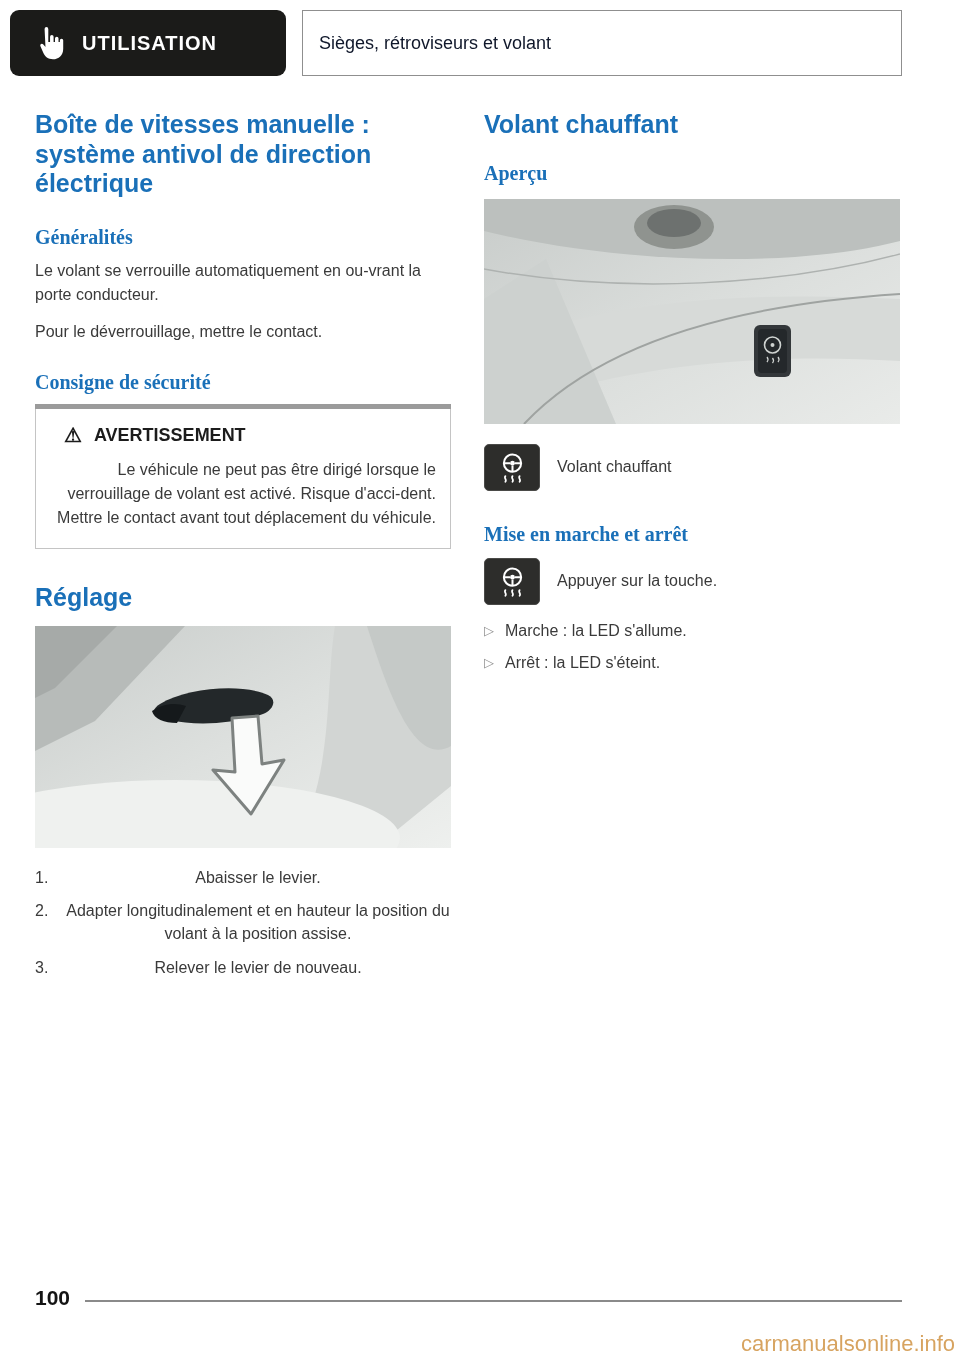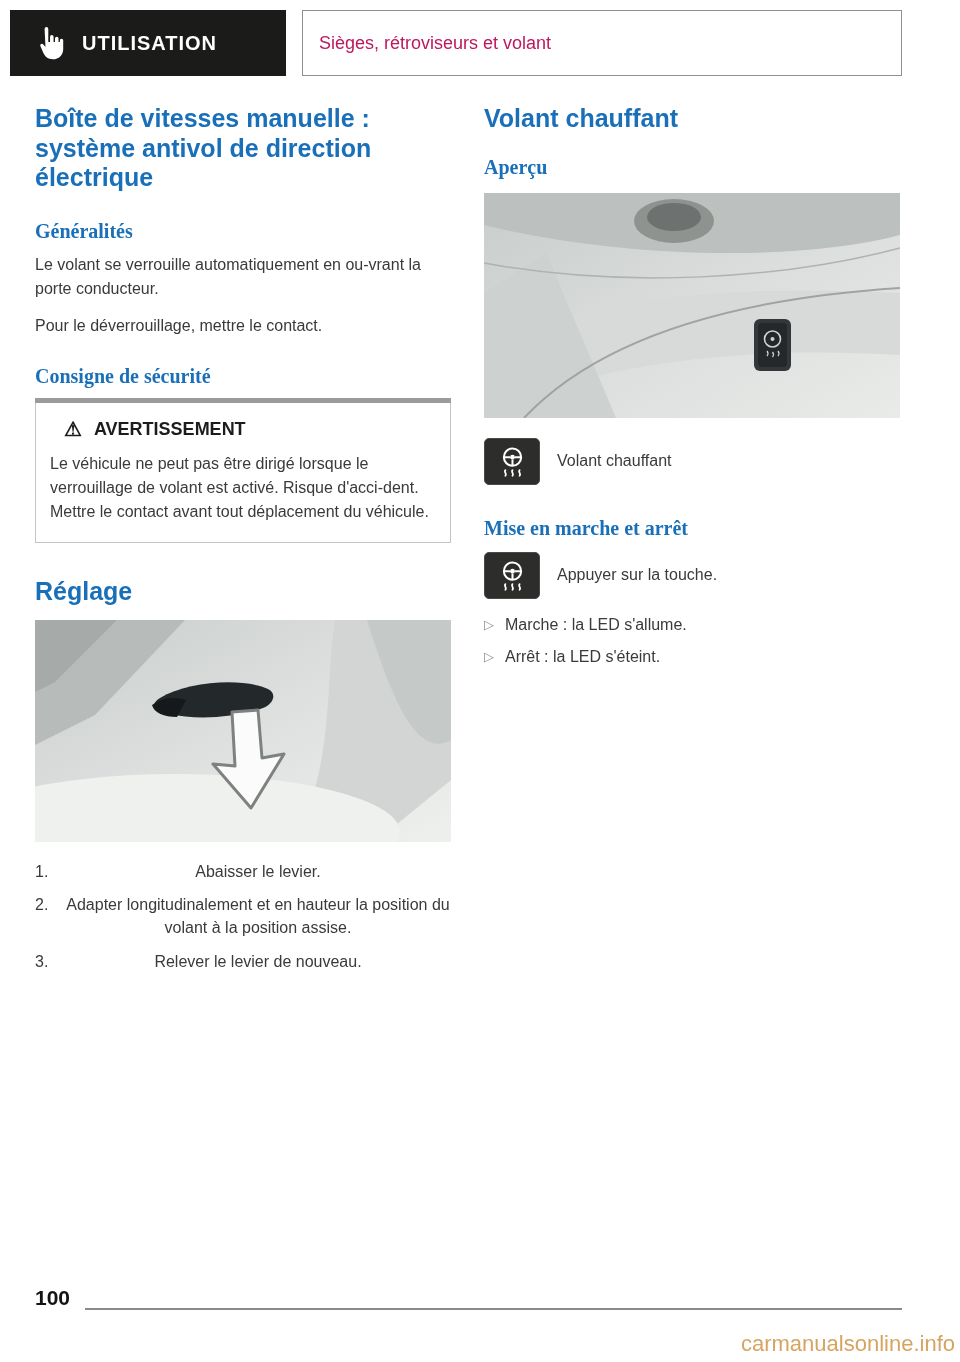--- a/index.html
+++ b/index.html
@@ -6,44 +6,44 @@
   html, body { background:#ffffff; }
   .page {
     position:relative; width:960px; height:1362px; background:#ffffff;
     font-family:"Liberation Sans", sans-serif; color:#3a3a3a; overflow:hidden;
   }
 
   
   .header { position:absolute; top:10px; left:10px; right:58px; height:66px; display:flex; gap:16px; }
   .section-tab {
     background:#1b1b19; color:#ffffff; width:276px; flex:none;
-    display:flex; align-items:center; padding-left:24px; gap:18px;
+    display:flex; align-items:center; padding-left:24px; gap:18px;border-radius:9px;
   }
   .section-tab .hand { width:30px; height:36px; flex:none; }
   .section-label { font-size:20px; font-weight:bold; letter-spacing:1px; }
   .chapter-box {
     flex:1; border:1px solid #8f8f8f; display:flex; align-items:center;
-    padding-left:16px; font-size:18px; color:#be185d; background:#fff;
+    padding-left:16px; font-size:18px; color:#0f172a; background:#fff;
   }
 
   
   .content { position:absolute; top:104px; left:35px; right:57px; display:flex; gap:33px; }
-  .col { width:416px; flex:none; }
+  .col { width:416px; flex:none;margin-top:6px; }
 
   h1.blue { color:#1a70b8; font-size:25px; line-height:1.18; font-weight:bold; }
   h2.blue { color:#1a70b8; font-size:20px; font-weight:bold; margin-top:27px; margin-bottom:10px;font-family:Liberation Serif, serif; }
   p.body { font-size:16px; line-height:1.5; margin-bottom:13px; color:#3a3a3a; }
 
   
   .warnbar { height:5px; background:#9b9b9b; margin-top:8px; }
   .warnbox { border:1px solid #c4c4c4; border-top:none; padding:16px 14px 18px; background:#fff; }
   .warn-title { display:flex; align-items:center; gap:12px; font-size:18px; font-weight:bold;
                 color:#1c1c1c; margin-bottom:12px; padding-left:14px; }
   .warn-icon { font-size:20px; color:#1c1c1c; line-height:1; }
-  .warn-text { font-size:16px; line-height:1.5; color:#3a3a3a; }
+  .warn-text { font-size:16px; line-height:1.5; color:#3a3a3a;text-align:right; }
 
   
   .figure { margin-top:14px; margin-bottom:18px; }
   .figure svg { display:block; width:416px; }
 
   
   .steps { margin-top:4px; }
   .step { display:flex; font-size:16px; line-height:1.45; margin-bottom:10px; }
   .step-num { width:30px; flex:none; }
   .step-text { flex:1;text-align:center; }
@@ -56,21 +56,21 @@
   }
   .key svg { width:33px; height:33px; }
   .icon-row-text { font-size:16px; color:#3a3a3a; }
 
   
   .bullets { margin-top:14px; }
   .bullet { display:flex; gap:11px; font-size:16px; line-height:1.45; margin-bottom:9px; align-items:flex-start; }
   .bullet-marker { color:#8f8f8f; font-size:13px; padding-top:3px; flex:none; }
 
   
-  .pageno-row { position:absolute; left:35px; right:58px; bottom:52px; display:flex; align-items:flex-end; }
+  .pageno-row { position:absolute; left:35px; right:58px; bottom:52px; display:flex; align-items:center; }
   .pageno { font-size:21px; font-weight:bold; color:#141414; }
   .pageno-rule { flex:1; border-top:2px solid #8a8a8a; margin-left:15px; margin-top:5px; }
   .edition { position:absolute; bottom:17px; left:0; right:0; text-align:center; font-size:16px; color:#2e2e2e; }
   .watermark { position:absolute; bottom:5px; right:5px; font-size:22px; color:#d59f58; opacity:.95; }
 </style>
 </head>
 <body>
 
 <div class="page">
 

